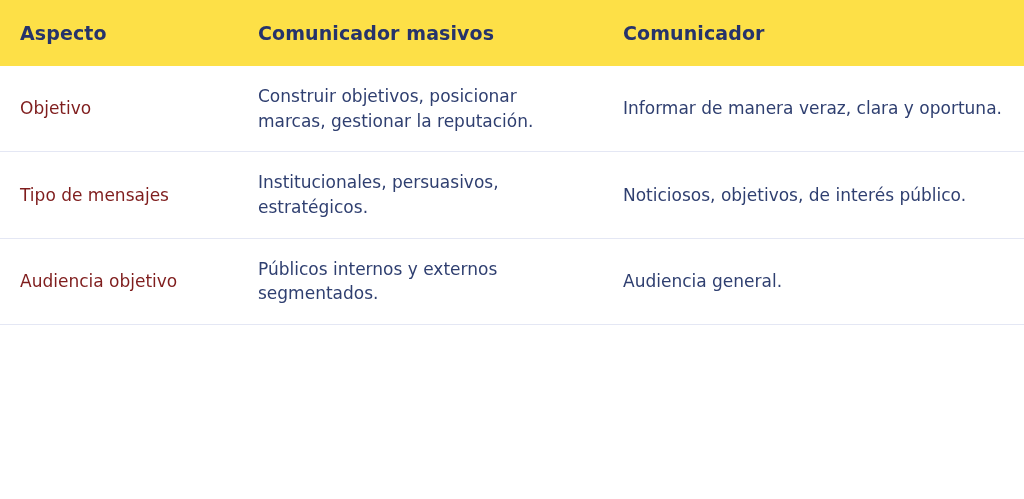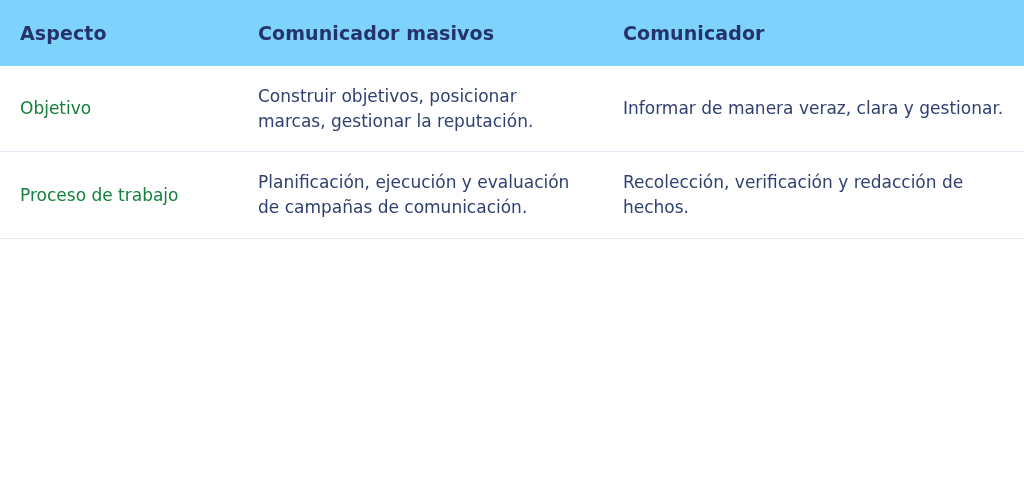--- a/index.html
+++ b/index.html
@@ -21,21 +21,21 @@
   table.comparison {
     width: 1024px;
     border-collapse: collapse;
     table-layout: fixed;
   }
   table.comparison col.c1 { width: 238px; }
   table.comparison col.c2 { width: 365px; }
   table.comparison col.c3 { width: 421px; }
 
   table.comparison thead th {
-    background: #7dd3fc;
+    background: #fde047;
     text-align: left;
     font-size: 19px;
     font-weight: bold;
     color: #26336b;
     padding: 22px 20px 22px 20px;
     vertical-align: middle;
     letter-spacing: 0.1px;
   }
   table.comparison thead th:first-child {
     padding-left: 20px;
@@ -47,21 +47,21 @@
     color: #2f3f70;
     padding: 18px 20px;
     vertical-align: middle;
     border-bottom: 1px solid #e4e7f4;
     background: #ffffff;
   }
   table.comparison tbody tr:last-child td {
     border-bottom: 1px solid #e4e7f4;
   }
   table.comparison tbody td.aspect {
-    color: #15803d;
+    color: #7f1d1d;
   }
   .cell-text {
     display: block;
   }
 </style>
 </head>
 <body>
 
 <div class="table-wrap">
   <table class="comparison">
@@ -79,29 +79,40 @@
     </thead>
     <tbody>
       <tr>
         <td class="aspect">
             <span class="cell-text">Objetivo</span>
           </td>
         <td>
             <span class="cell-text">Construir objetivos, posicionar marcas, gestionar la reputación.</span>
           </td>
         <td>
-            <span class="cell-text">Informar de manera veraz, clara y gestionar.</span>
+            <span class="cell-text">Informar de manera veraz, clara y oportuna.</span>
           </td>
       </tr>
       <tr>
         <td class="aspect">
-            <span class="cell-text">Proceso de trabajo</span>
+            <span class="cell-text">Tipo de mensajes</span>
           </td>
         <td>
-            <span class="cell-text">Planificación, ejecución y evaluación de campañas de comunicación.</span>
+            <span class="cell-text">Institucionales, persuasivos, estratégicos.</span>
           </td>
         <td>
-            <span class="cell-text">Recolección, verificación y redacción de hechos.</span>
+            <span class="cell-text">Noticiosos, objetivos, de interés público.</span>
+          </td>
+      </tr>
+      <tr>
+        <td class="aspect">
+            <span class="cell-text">Audiencia objetivo</span>
+          </td>
+        <td>
+            <span class="cell-text">Públicos internos y externos segmentados.</span>
+          </td>
+        <td>
+            <span class="cell-text">Audiencia general.</span>
           </td>
       </tr>
     </tbody>
   </table>
 </div>
 
 </body></html>

